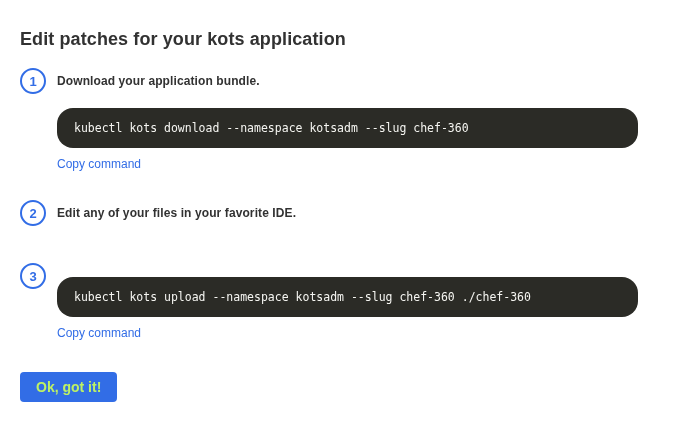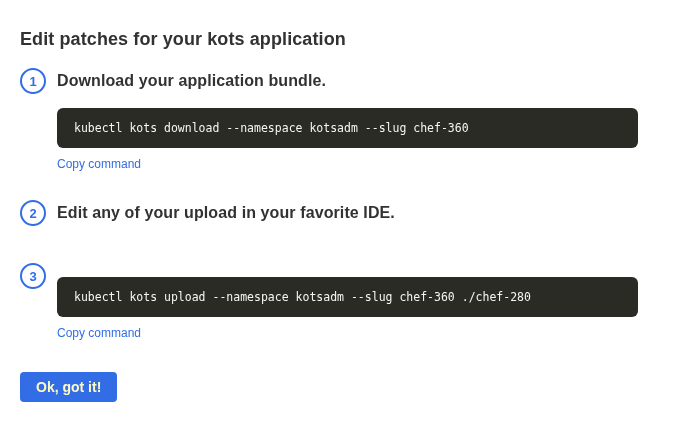--- a/index.html
+++ b/index.html
@@ -41,31 +41,31 @@
     align-items: center;
     justify-content: center;
     margin-right: 11px;
     background: #ffffff;
   }
   .step-body {
     flex: 1 1 auto;
     min-width: 0;
   }
   .step-label {
-    font-size: 16px;
+    font-size: 12px;
     font-weight: bold;
     color: #323232;
     letter-spacing: 0.1px;
     line-height: 26px;
   }
   .code-block {
     margin-top: 14px;
     height: 40px;
     background: #2b2b26;
-    border-radius: 6px;
+    border-radius: 16px;
     display: flex;
     align-items: center;
     padding: 0 17px;
     overflow: hidden;
   }
   .code-text {
     font-family: "DejaVu Sans Mono", "Liberation Mono", monospace;
     font-size: 11.5px;
     color: #f5f5f1;
     white-space: pre;
@@ -76,21 +76,21 @@
     font-size: 12px;
     color: #326de6;
     text-decoration: none;
     cursor: pointer;
     line-height: 15px;
   }
   .primary-button {
     margin: 31px 0 0 20px;
     display: inline-block;
     background: #326de6;
-    color: #fef9c3;
+    color: #bef264;
     font-family: "Liberation Sans", sans-serif;
     font-size: 14px;
     font-weight: bold;
     border: none;
     border-radius: 4px;
     height: 30px;
     padding: 0 16px;
     cursor: pointer;
     line-height: 30px;
   }
@@ -111,29 +111,29 @@
       <div class="code-block">
         <span class="code-text">kubectl kots download --namespace kotsadm --slug chef-360</span>
       </div>
       <a class="copy-link">Copy command</a>
     </div>
   </div>
 
   <div class="step step-2">
     <div class="step-badge">2</div>
     <div class="step-body">
-      <div class="step-label">Edit any of your upload in your favorite IDE.</div>
+      <div class="step-label">Edit any of your files in your favorite IDE.</div>
     </div>
   </div>
 
   <div class="step step-3">
     <div class="step-badge">3</div>
     <div class="step-body">
       <div class="code-block">
-        <span class="code-text">kubectl kots upload --namespace kotsadm --slug chef-360 ./chef-280</span>
+        <span class="code-text">kubectl kots upload --namespace kotsadm --slug chef-360 ./chef-360</span>
       </div>
       <a class="copy-link">Copy command</a>
     </div>
   </div>
 
 </div>
 
 <button class="primary-button">Ok, got it!</button>
 
 

